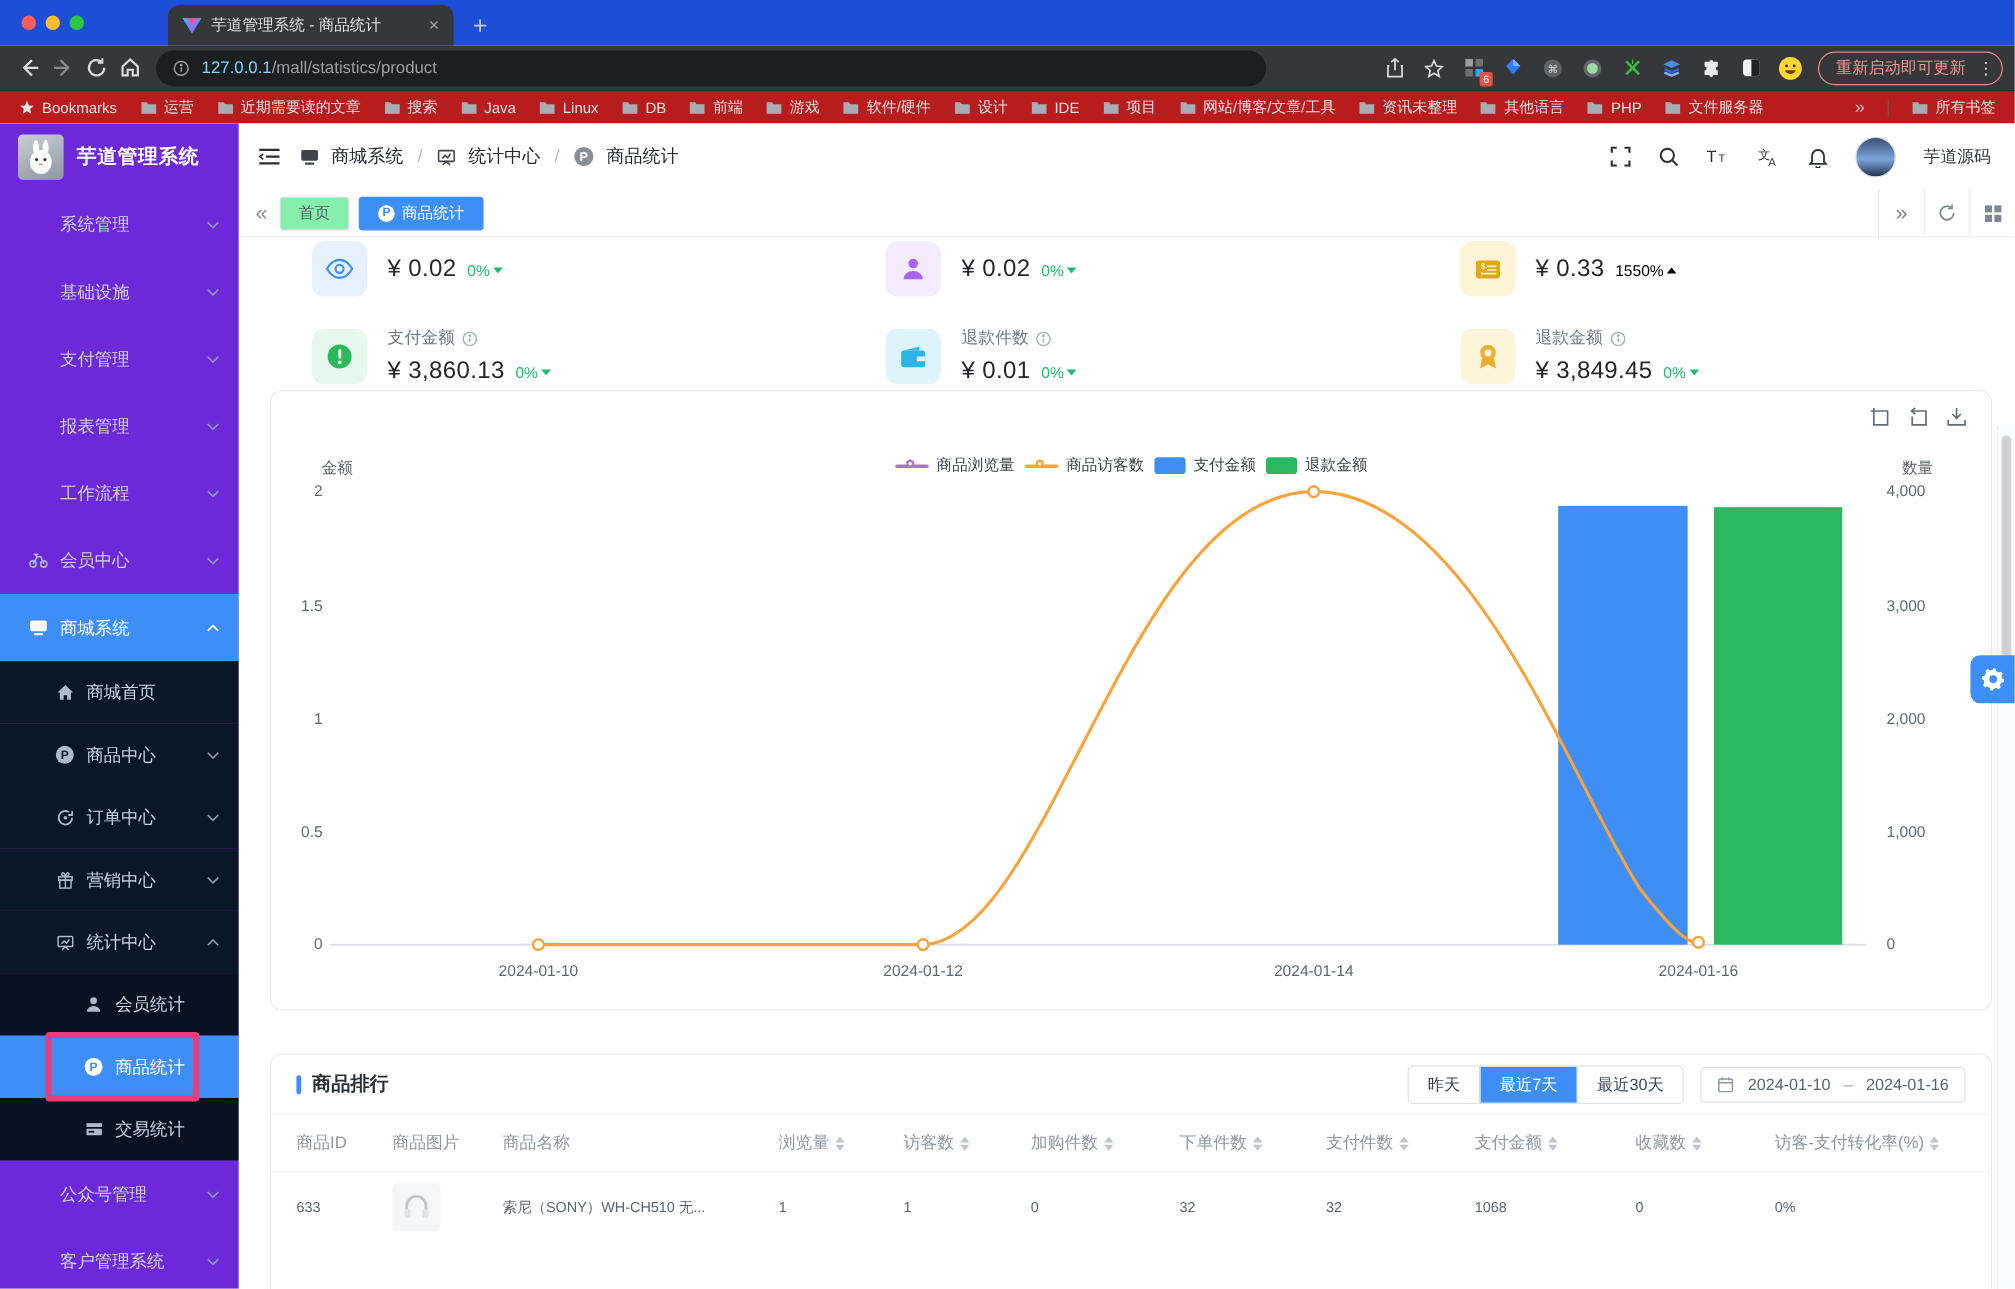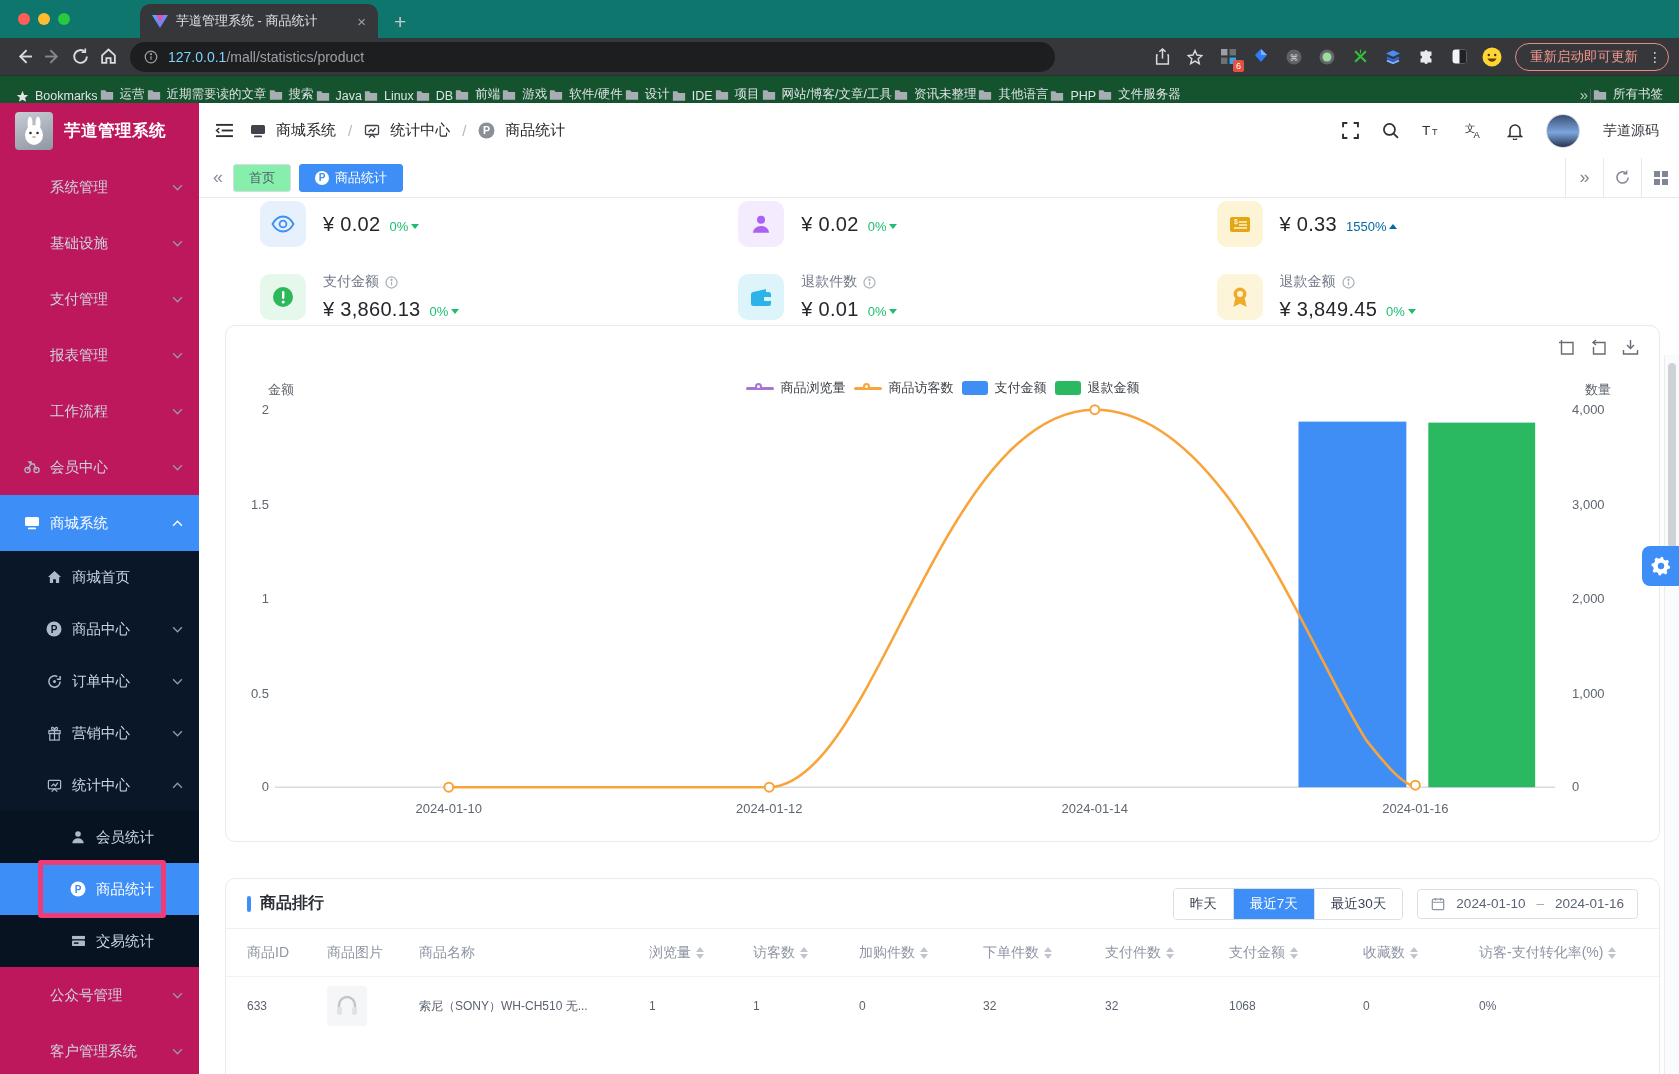--- a/index.html
+++ b/index.html
@@ -1,45 +1,45 @@
 <!DOCTYPE html>
 <html><head>
 <meta charset="utf-8">
 <style>
   *{box-sizing:border-box;margin:0;padding:0}
   body{width:1679px;height:1074px;overflow:hidden;font-family:"Liberation Sans","DejaVu Sans",sans-serif;background:#fff}
   .browser{position:relative;width:1679px;height:1074px;background:#fff}
 
   
-  .tabstrip{height:38px;background:#0f766e;display:flex;align-items:flex-end}
+  .tabstrip{height:38px;background:#1d4ed8;display:flex;align-items:flex-end}
   .lights{display:flex;gap:8px;align-items:center;height:38px;padding:0 14px 0 18px}
   .light{width:12px;height:12px;border-radius:50%}
   .tab{height:34px;width:238px;background:#36373b;border-radius:10px 10px 0 0;display:flex;align-items:center;gap:8px;padding:0 12px;margin-left:56px}
   .tab-title{color:#dfe1e5;font-size:13px;flex:1;white-space:nowrap;overflow:hidden}
   .tab-close{color:#9aa0a6;font-size:15px;line-height:1}
   .newtab{color:#c6c9cc;font-size:21px;margin:0 0 6px 16px;line-height:1}
   .toolbar{height:37px;background:#36373b;display:flex;align-items:center;padding:0 10px}
   .navic{width:28px;height:28px;display:flex;align-items:center;justify-content:center;color:#d9dbde}
   .navic.dim{color:#85888c}
   .urlbar{width:925px;height:30px;background:#1d1e20;border-radius:15px;display:flex;align-items:center;padding:0 14px;gap:10px;margin:0 8px;color:#9aa0a6}
   .urlhost{color:#7dd3fc;font-size:14px}
   .urlpath{color:#9aa0a6;font-size:14px}
   .tb-right{margin-left:auto;display:flex;align-items:center;gap:13px;color:#d9dbde}
   .ext{width:20px;height:20px;display:flex;align-items:center;justify-content:center;position:relative}
   .extbadge{position:absolute;right:-6px;bottom:-5px;background:#e25142;color:#fff;font-size:9px;padding:0 3px;border-radius:2px;line-height:12px}
   .updatepill{height:28px;border:1.5px solid #e98b84;border-radius:14px;color:#f0958e;font-size:13.5px;display:flex;align-items:center;gap:10px;padding:0 6px 0 14px}
   .vdots{color:#d9dbde;font-size:14px;letter-spacing:0;line-height:1}
-  .bookbar{height:28px;background:#14532d;border-top:1px solid #2c2d30;display:flex;align-items:flex-end;padding:0 16px;gap:2px;font-size:12.5px;color:#e0e2e5;white-space:nowrap}
+  .bookbar{height:28px;background:#b91c1c;border-top:1px solid #2c2d30;display:flex;align-items:center;padding:0 16px;gap:19px;font-size:12.5px;color:#e0e2e5;white-space:nowrap}
   .bk{display:flex;align-items:center;gap:6px}
   .bkspacer{flex:1}
   .bkdiv{width:1px;height:14px;background:#5a5d61}
 
   
   .app{position:absolute;top:103px;left:0;right:0;bottom:0;display:flex;background:#fff}
-  .sidebar{width:199px;background:#be185d;color:#ccd5e3;flex-shrink:0;overflow:hidden}
+  .sidebar{width:199px;background:#6d28d9;color:#ccd5e3;flex-shrink:0;overflow:hidden}
   .slogo{height:56px;display:flex;align-items:center;gap:11px;padding-left:15px}
   .slogoimg{width:38px;height:38px;border-radius:4px;background:linear-gradient(160deg,#c9cdd4,#8e96a2);display:flex;align-items:center;justify-content:center;overflow:hidden}
   .sbrand{color:#fff;font-size:16.5px;font-weight:700;letter-spacing:.5px}
   .sitem{height:56px;display:flex;align-items:center;position:relative;font-size:14.5px}
   .sitem .mi{width:16px;margin-right:10px;display:flex;justify-content:center;color:#aeb9cb}
   .pad-noicon{padding-left:50px}
   .pad-icon{padding-left:24px}
   .schild{height:52px;padding-left:46px;background:#0a1729}
   .sdeep{height:52px;padding-left:70px;background:#081321}
   .chev{position:absolute;right:16px;color:#8d99ac;display:flex}
@@ -66,21 +66,21 @@
   .tr-cell{width:38px;display:flex;align-items:center;justify-content:center;border-left:1px solid #e6e9ee;color:#808695}
 
   .content{flex:1;background:#fff;overflow:hidden;position:relative}
   .stats{padding:3px 19px 0 26px}
   .srow{display:flex}
   .srow2{margin-top:26px}
   .scol{width:33.33%;display:flex;align-items:center;padding-left:35px}
   .sicon{width:46px;height:46px;border-radius:10px;display:flex;align-items:center;justify-content:center;margin-right:17px;flex-shrink:0}
   .sval{font-size:20px;color:#24262b;font-weight:400;letter-spacing:.3px;white-space:nowrap}
   .schg{font-size:13px;margin-left:9px;display:inline-flex;align-items:center;gap:3px;font-weight:400}
-  .green{color:#1abe6e}.red{color:#0369a1}
+  .green{color:#1abe6e}.red{color:#000000}
   .tri-dn{width:0;height:0;border-left:4px solid transparent;border-right:4px solid transparent;border-top:5px solid currentColor}
   .tri-up{width:0;height:0;border-left:4px solid transparent;border-right:4px solid transparent;border-bottom:5px solid currentColor}
   .slabel{font-size:14px;color:#6e7786;display:flex;gap:6px;align-items:center;margin-bottom:7px}
   .valrow{display:flex;align-items:baseline}
 
   .panel{border:1px solid #e7eaf0;border-radius:10px;background:#fff}
   .chartp{margin:4px 19px 0 26px;height:517px;position:relative}
   .toolbox{position:absolute;top:13px;right:20px;display:flex;gap:15px;color:#666c75;z-index:3}
   .legend{position:absolute;top:53px;left:0;right:0;display:flex;justify-content:center;gap:8px;font-size:13px;color:#3a3f45;align-items:center;z-index:2}
   .lgitem{display:flex;align-items:center;gap:7px}

